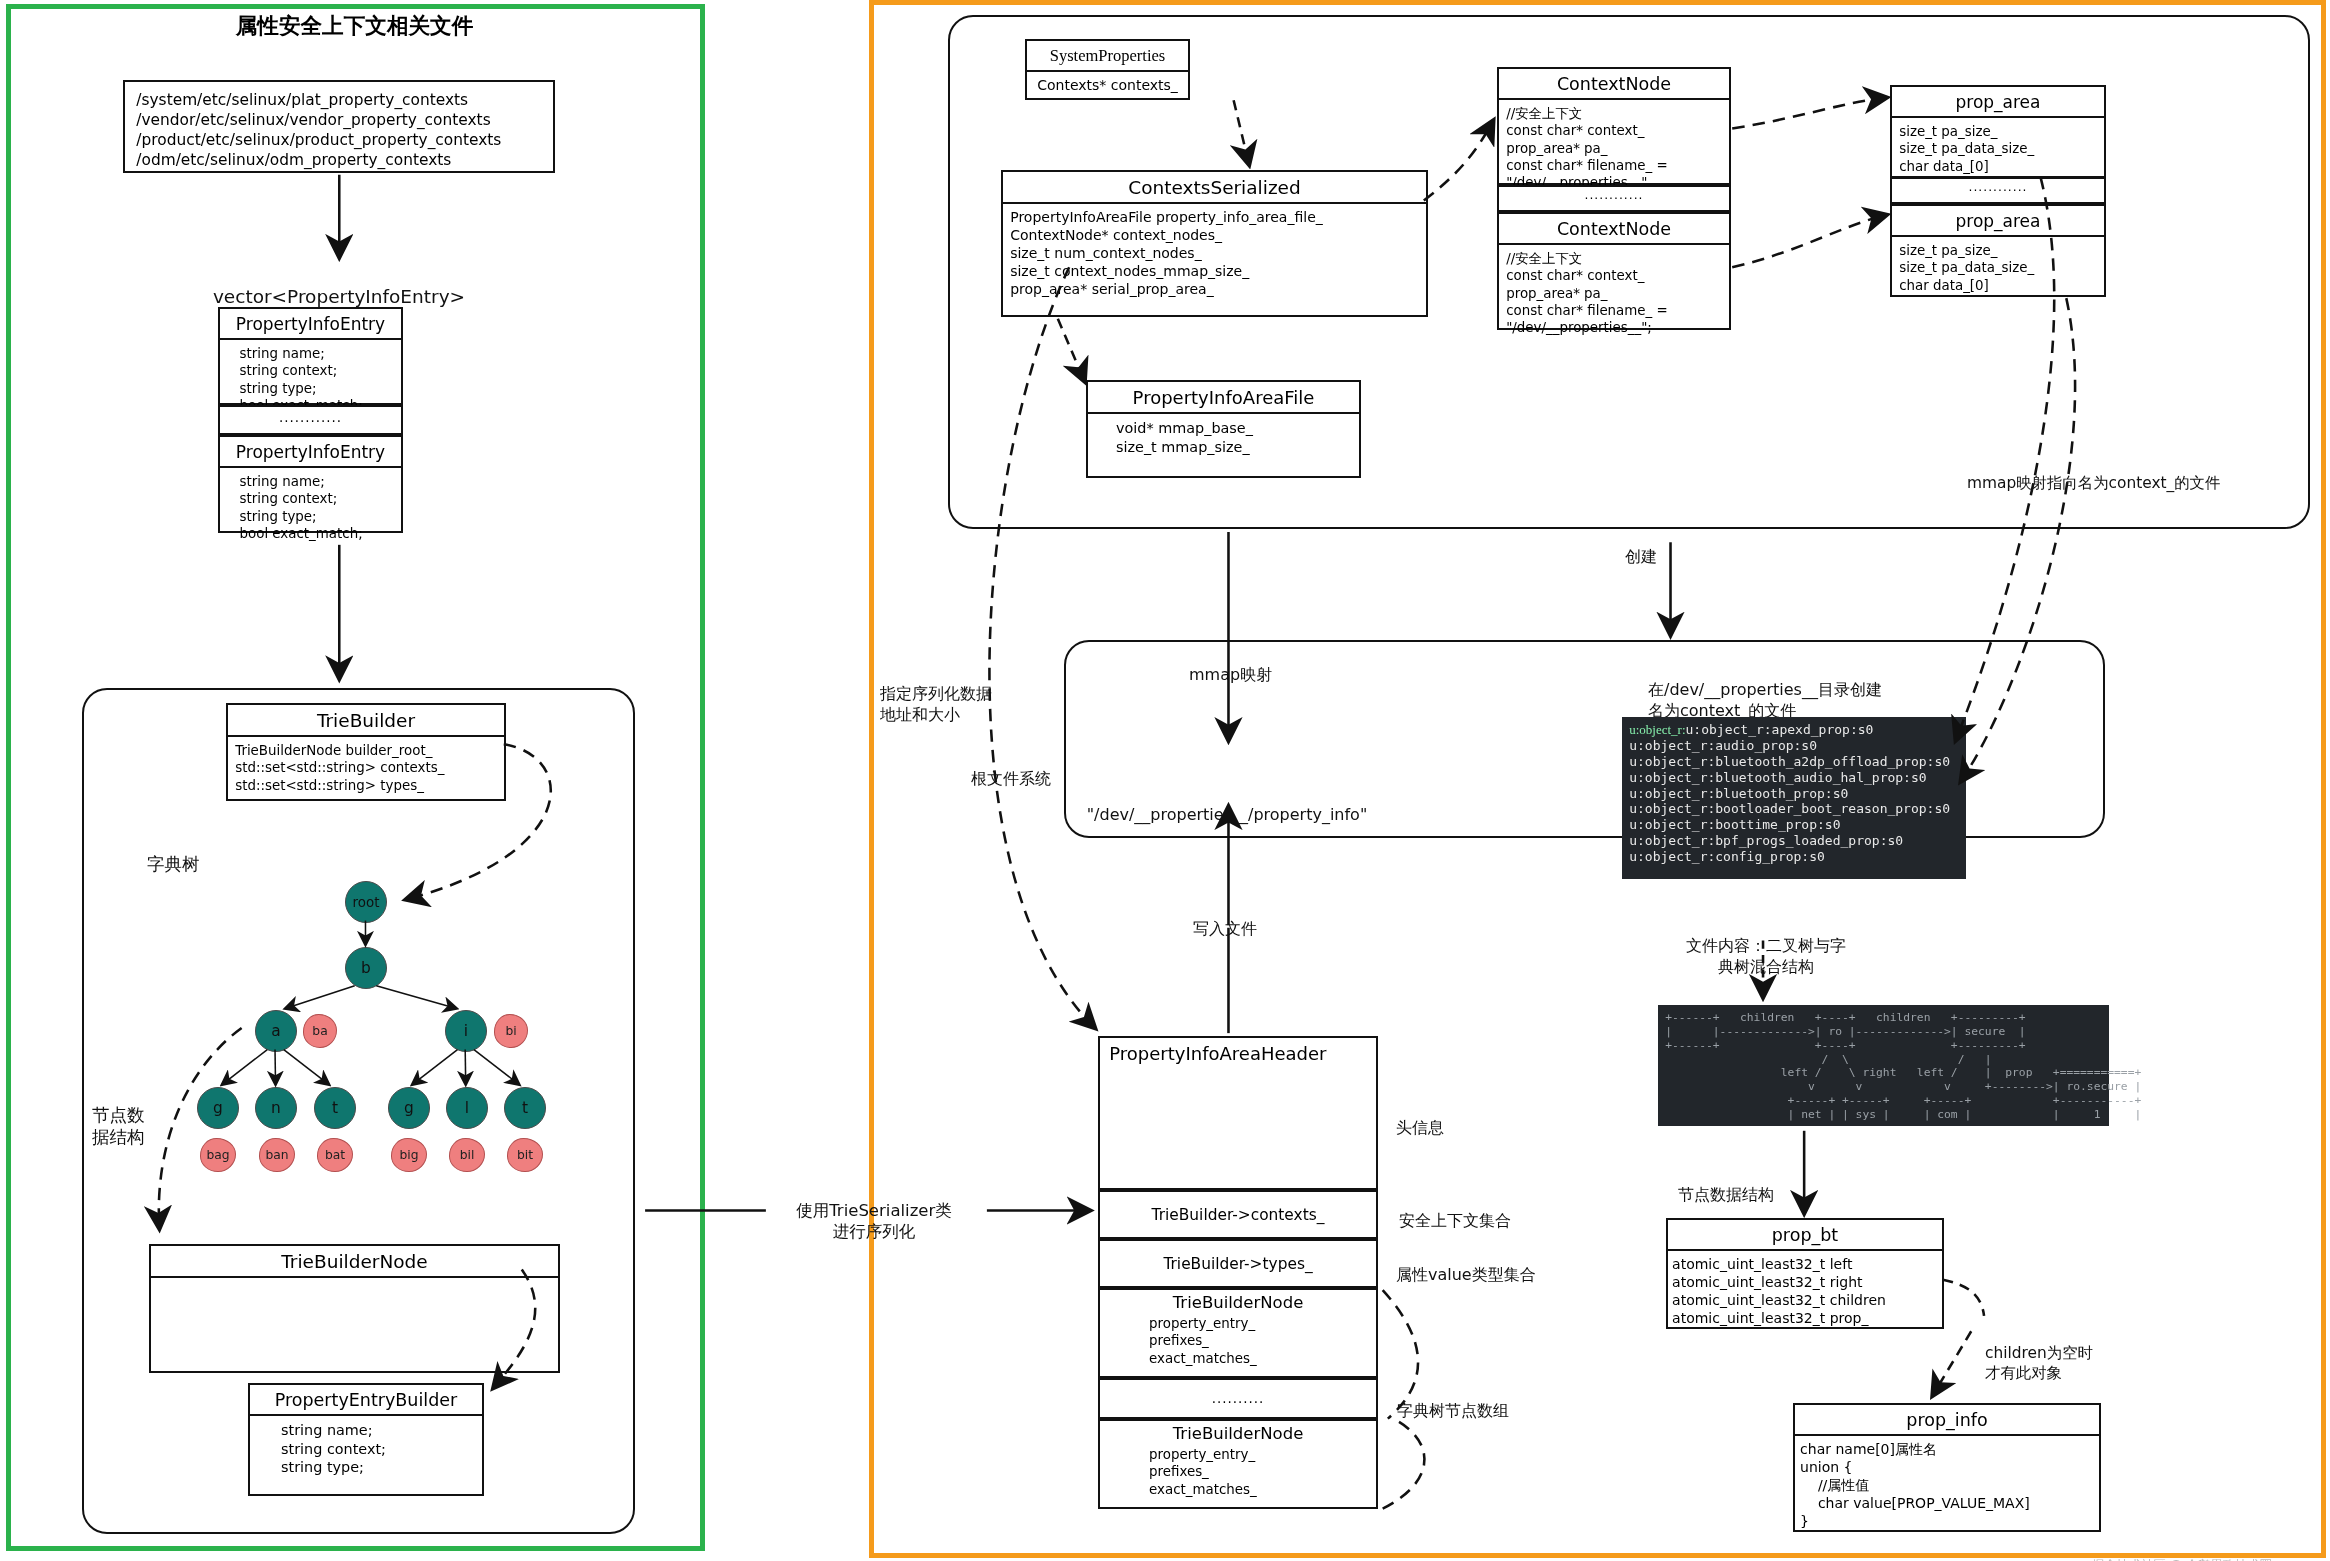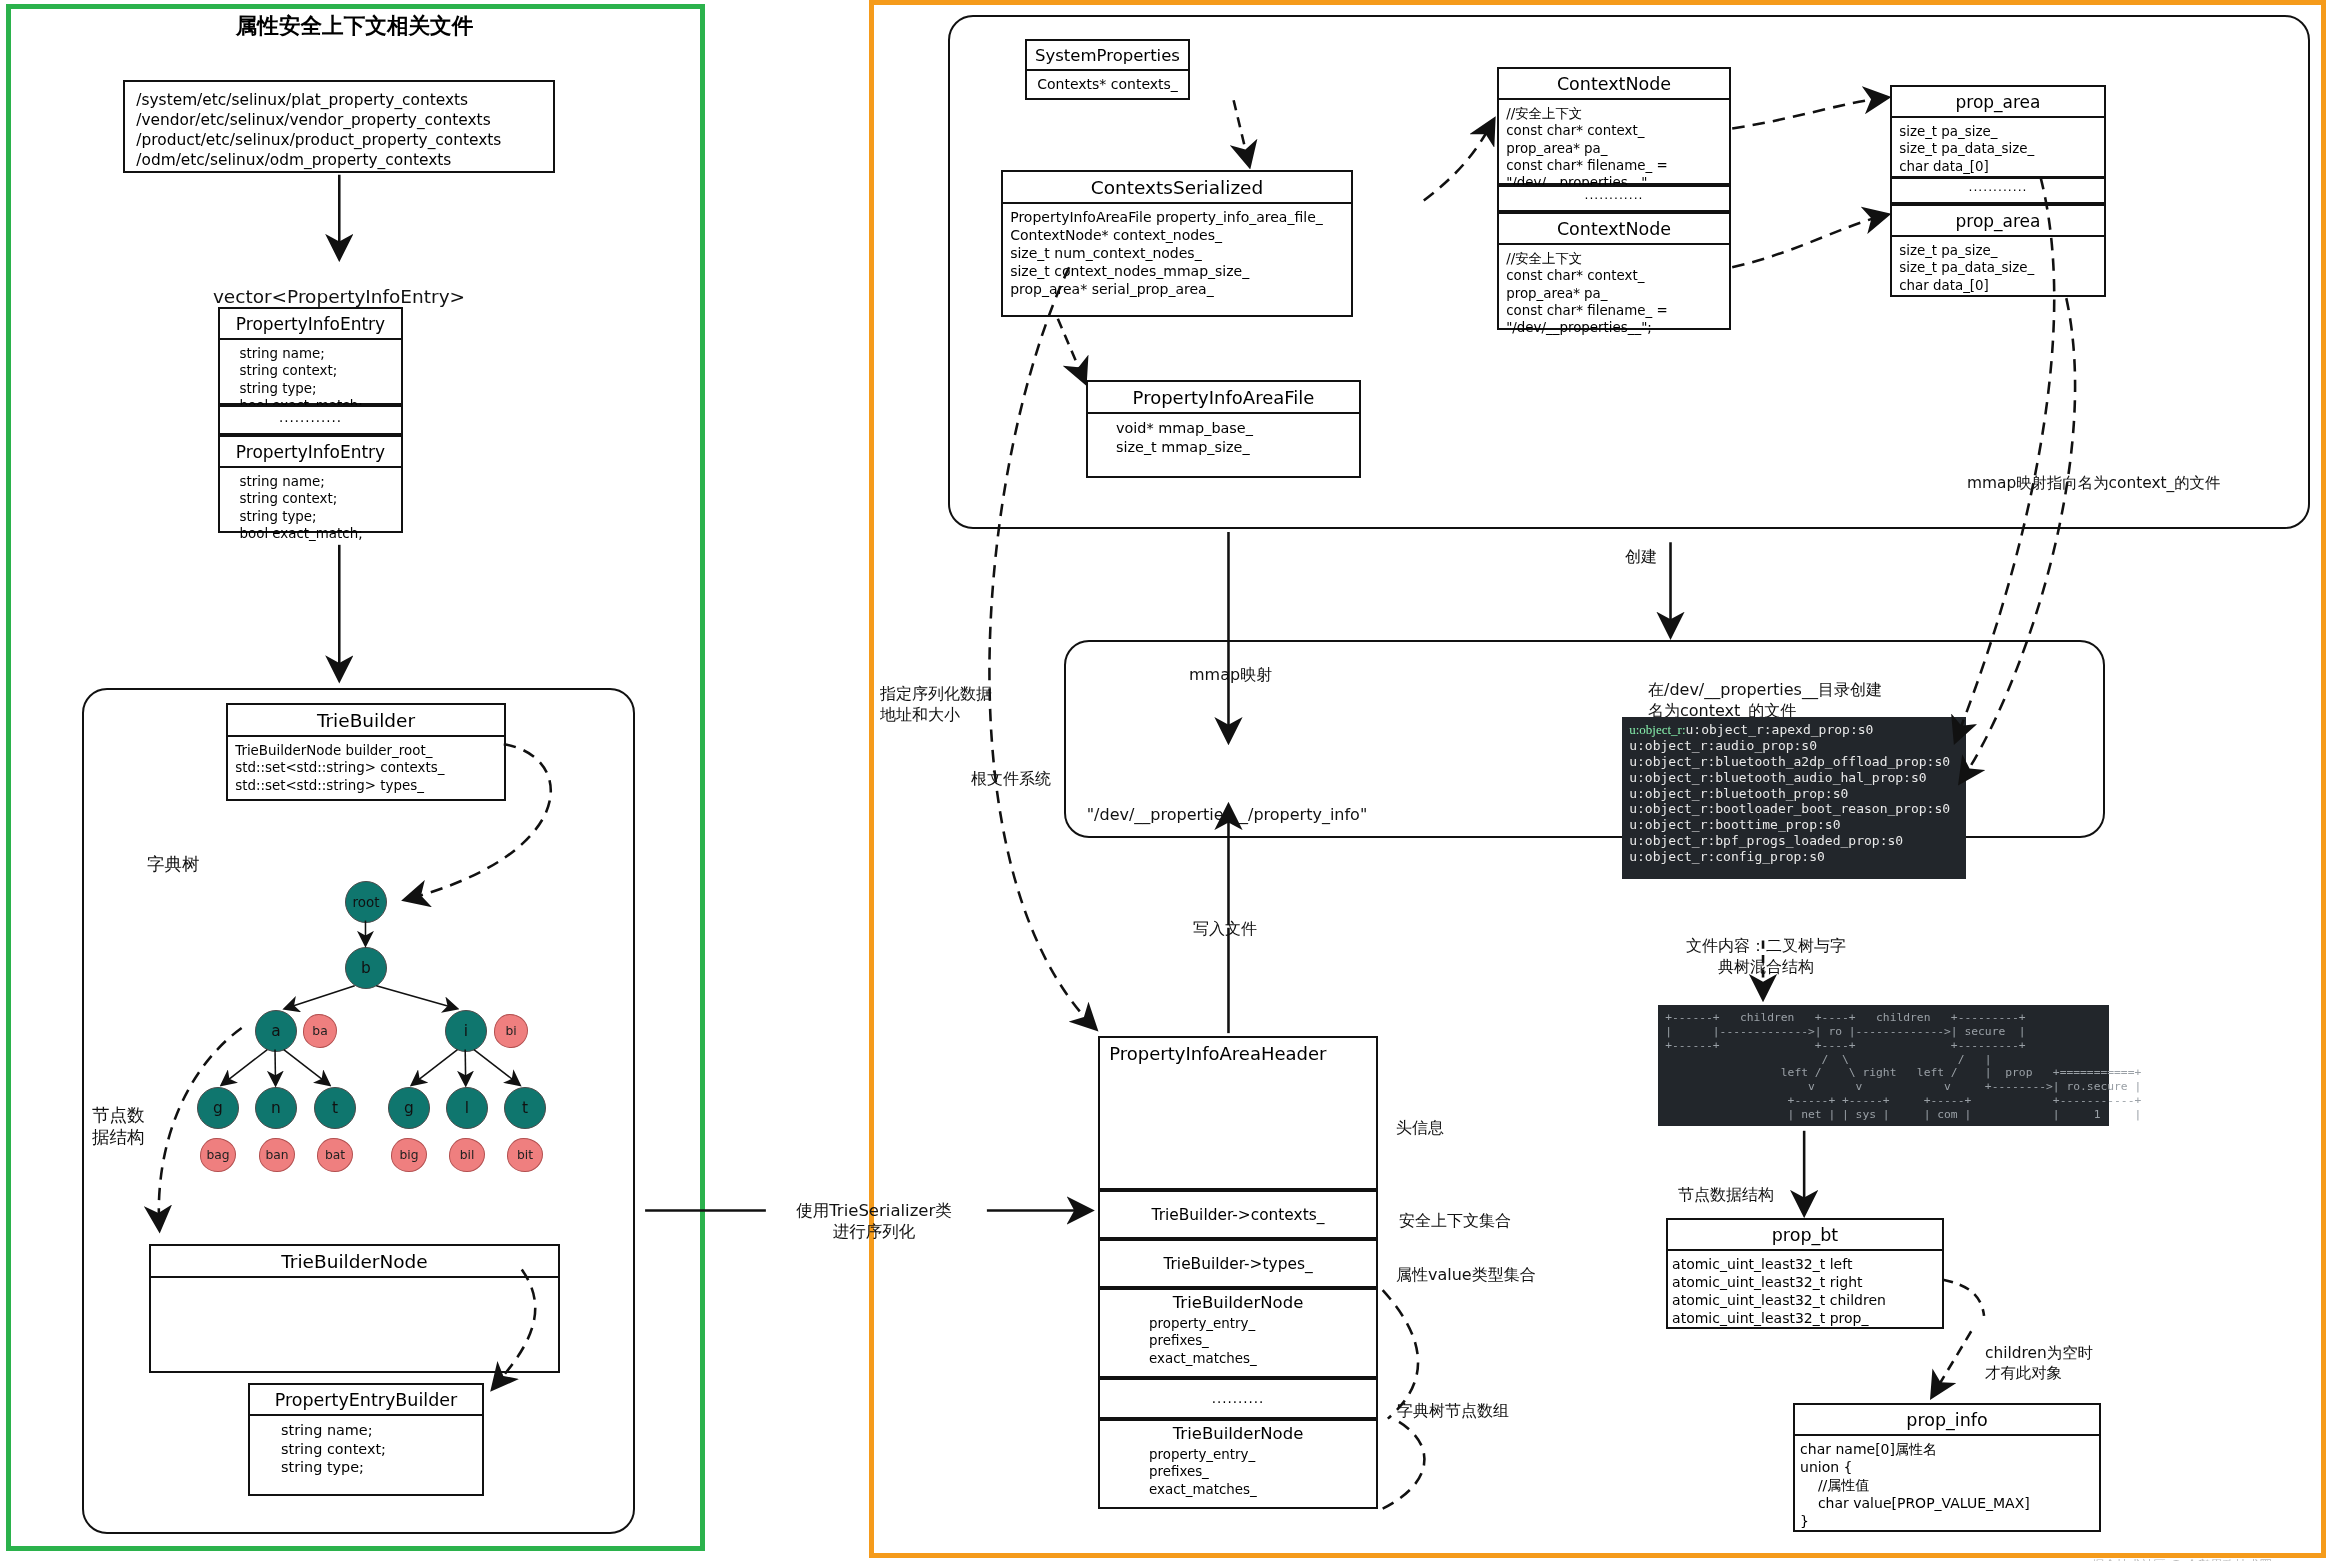--- a/index.html
+++ b/index.html
@@ -126,27 +126,27 @@
       <div>string type;</div>
     </div>
   </div>
 
   <div class="lbl cn c" style="left:766px;top:1182px;width:216px;font-size:16.5px;line-height:1.3;">使用TrieSerializer类
 进行序列化</div>
 
   <div class="round-box" style="left:948px;top:15.4px;width:1362px;height:514px;"></div>
 
   <div class="cls" style="left:1025px;top:39px;width:165px;height:61px;">
-    <div class="hdr ruled" style="font-size:16.5px;">SystemProperties</div>
+    <div class="hdr ruled" style="font-size:16.5px;font-family:Liberation Serif, serif;">SystemProperties</div>
     <div class="body center" style="font-size:14px;">
       <div>Contexts* contexts_</div>
     </div>
   </div>
 
-  <div class="cls" style="left:1001px;top:170px;width:352px;height:147px;">
+  <div class="cls" style="left:1001px;top:170px;width:427px;height:147px;">
     <div class="hdr ruled" style="font-size:18.5px;">ContextsSerialized</div>
     <div class="body" style="font-size:14px;">
       <div>PropertyInfoAreaFile property_info_area_file_</div>
       <div>ContextNode* context_nodes_</div>
       <div>size_t num_context_nodes_</div>
       <div>size_t context_nodes_mmap_size_</div>
       <div>prop_area* serial_prop_area_</div>
     </div>
   </div>
 

